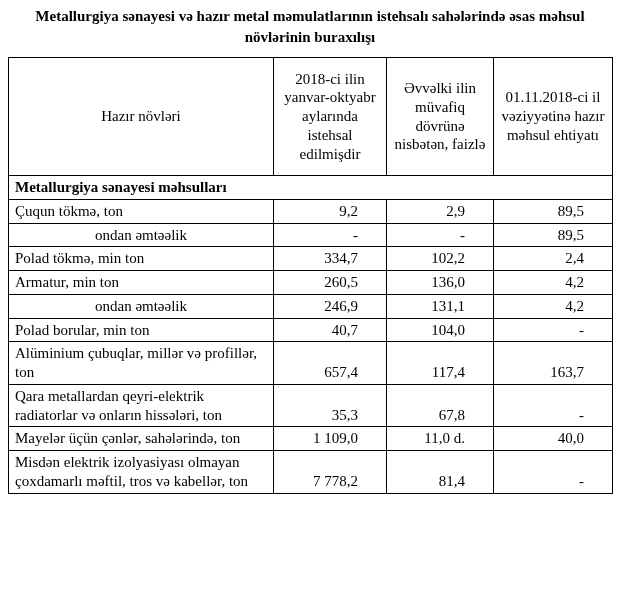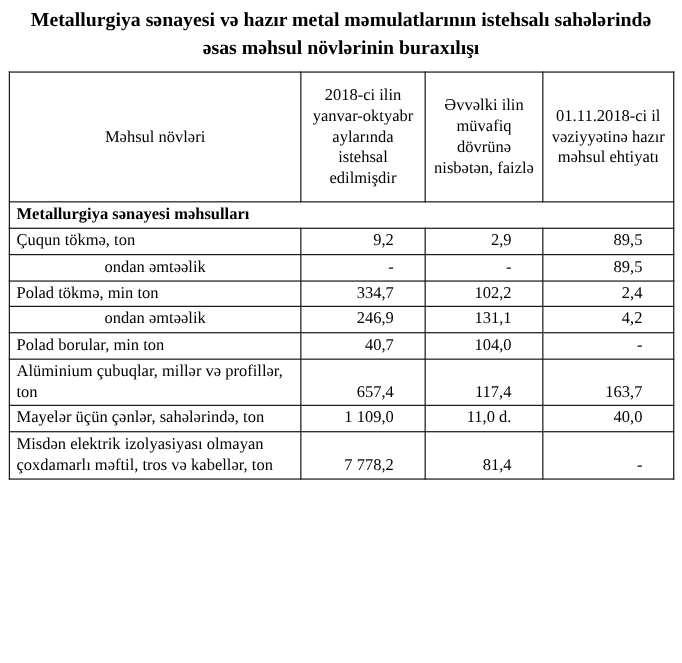--- a/index.html
+++ b/index.html
@@ -11,21 +11,21 @@
   }
   .page {
     width: 620px;
     height: 603px;
     box-sizing: border-box;
     padding: 4px 8px 5px 8px;
     background: #ffffff;
     overflow: hidden;
   }
   .title {
-    font-size: 18px;
+    font-size: 15px;
     font-weight: bold;
     text-align: center;
     margin: 2px 6px 9px 6px;
     line-height: 1.4;
   }
   table.stats-table {
     border-collapse: collapse;
     table-layout: fixed;
     width: 604px;
   }
@@ -76,21 +76,21 @@
 
   <table class="stats-table">
     <colgroup>
       <col style="width:265px">
       <col style="width:113px">
       <col style="width:107px">
       <col style="width:119px">
     </colgroup>
     <thead>
       <tr>
-        <th>Məhsul növləri</th>
+        <th>Hazır növləri</th>
         <th>2018-ci ilin yanvar-oktyabr aylarında istehsal edilmişdir</th>
         <th>Əvvəlki ilin müvafiq dövrünə nisbətən, faizlə</th>
         <th>01.11.2018-ci il vəziyyətinə hazır məhsul ehtiyatı</th>
       </tr>
     </thead>
     <tbody id="table-body">
         <tr>
           <td colspan="4" class="section-cell">Metallurgiya sənayesi məhsulları</td>
         </tr>
         <tr>
@@ -105,38 +105,50 @@
           <td class="value-cell">-</td>
           <td class="value-cell">89,5</td>
         </tr>
         <tr>
           <td class="label-cell">Polad tökmə, min ton</td>
           <td class="value-cell">334,7</td>
           <td class="value-cell">102,2</td>
           <td class="value-cell">2,4</td>
         </tr>
         <tr>
+          <td class="label-cell">Armatur, min ton</td>
+          <td class="value-cell">260,5</td>
+          <td class="value-cell">136,0</td>
+          <td class="value-cell">4,2</td>
+        </tr>
+        <tr>
           <td class="label-cell center">ondan əmtəəlik</td>
           <td class="value-cell">246,9</td>
           <td class="value-cell">131,1</td>
           <td class="value-cell">4,2</td>
         </tr>
         <tr>
           <td class="label-cell">Polad borular,  min ton</td>
           <td class="value-cell">40,7</td>
           <td class="value-cell">104,0</td>
           <td class="value-cell">-</td>
         </tr>
         <tr>
           <td class="label-cell">Alüminium çubuqlar, millər və profillər, ton</td>
           <td class="value-cell">657,4</td>
           <td class="value-cell">117,4</td>
           <td class="value-cell">163,7</td>
         </tr>
         <tr>
+          <td class="label-cell">Qara metallardan qeyri-elektrik radiatorlar və onların hissələri, ton</td>
+          <td class="value-cell">35,3</td>
+          <td class="value-cell">67,8</td>
+          <td class="value-cell">-</td>
+        </tr>
+        <tr>
           <td class="label-cell">Mayelər üçün çənlər, sahələrində, ton</td>
           <td class="value-cell">1 109,0</td>
           <td class="value-cell">11,0 d.</td>
           <td class="value-cell">40,0</td>
         </tr>
         <tr>
           <td class="label-cell">Misdən elektrik izolyasiyası olmayan çoxdamarlı məftil, tros və kabellər, ton</td>
           <td class="value-cell">7 778,2</td>
           <td class="value-cell">81,4</td>
           <td class="value-cell">-</td>

